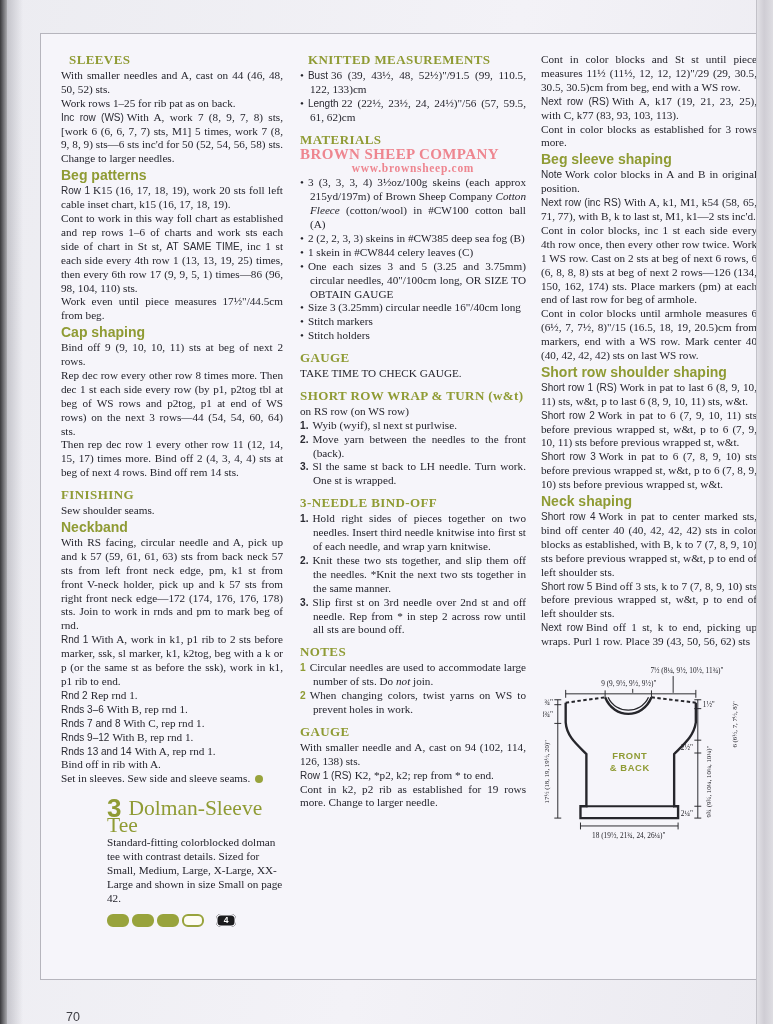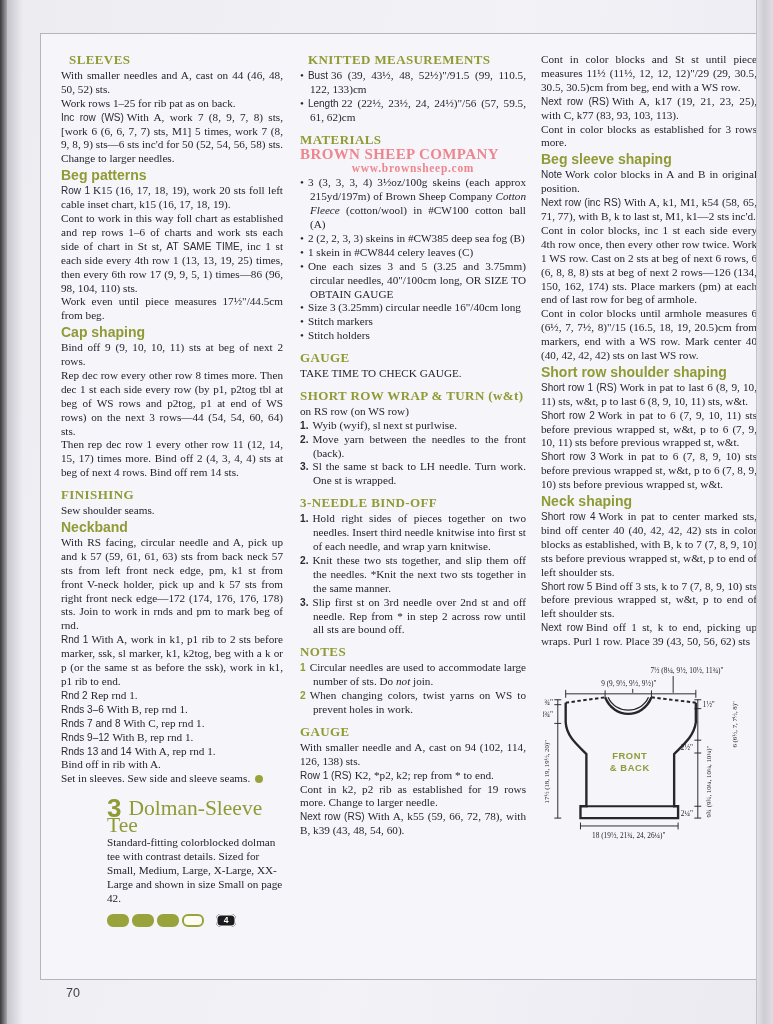--- a/index.html
+++ b/index.html
@@ -48,21 +48,21 @@
   .tee-title{font-family:"Liberation Serif",serif;font-size:21.5px;color:#8f9b34;}
   .tee-intro{margin-top:3px;}
   .pills{display:flex;align-items:center;margin-top:8px;}
   .pill{width:18px;height:9px;border:2px solid #98a33c;border-radius:6px;
     background:#98a33c;margin-right:3px;}
   .pill.empty{background:#fdfcf3;}
   .ball{margin-left:9px;width:20px;height:13px;border-radius:5px;background:#1c1c1e;
     display:flex;align-items:center;justify-content:center;
     box-shadow:inset 0 0 0 1.5px #f6f5fa,inset 0 0 0 3px #1c1c1e;
     color:#fff;font:bold 8.5px "Liberation Sans",sans-serif;}
-  .pagenum{position:absolute;left:66px;top:986px;z-index:2;
+  .pagenum{position:absolute;left:66px;top:1010px;z-index:2;
     font:12.5px "Liberation Sans",sans-serif;color:#3e3e44;}
   .schematic{margin-top:13px;margin-left:2px;}
   svg text{font-family:"Liberation Serif",serif;font-size:7.4px;fill:#222228;}
   svg text.rot{font-size:6.9px;}
   svg text.fb{font-family:"Liberation Sans",sans-serif;font-weight:bold;
     font-size:9.5px;fill:#8f9b34;letter-spacing:.6px;}
 </style>
 </head>
 <body>
 
@@ -143,21 +143,20 @@
       <p class="n"><span class="num">3.</span><span>Slip first st on 3rd needle over 2nd st and off needle. Rep from * in step 2 across row until all sts are bound off.</span></p>
 
       <h3 class="sec">NOTES</h3>
       <p class="n"><span class="num olive">1</span><span>Circular needles are used to accommodate large number of sts. Do </span><i>not</i><span> join.</span></p>
       <p class="n"><span class="num olive">2</span><span>When changing colors, twist yarns on WS to prevent holes in work.</span></p>
 
       <h3 class="sec">GAUGE</h3>
       <p>With smaller needle and A, cast on 94 (102, 114, 126, 138) sts.</p>
       <p><span class="lbl">Row 1 (RS)</span><span>K2, *p2, k2; rep from * to end.</span></p>
       <p>Cont in k2, p2 rib as established for 19 rows more. Change to larger needle.</p>
-      <p><span class="lbl">Next row (RS)</span><span>With A, k55 (59, 66, 72, 78), with B, k39 (43, 48, 54, 60).</span></p>
     </div>
 
     <div class="col col3">
       <p>Cont in color blocks and St st until piece measures 11½ (11½, 12, 12, 12)"/29 (29, 30.5, 30.5, 30.5)cm from beg, end with a WS row.</p>
       <p><span class="lbl">Next row (RS)</span><span>With A, k17 (19, 21, 23, 25), with C, k77 (83, 93, 103, 113).</span></p>
       <p>Cont in color blocks as established for 3 rows more.</p>
       <h4 class="sub">Beg sleeve shaping</h4>
       <p><span class="lbl">Note</span><span>Work color blocks in A and B in original position.</span></p>
       <p><span class="lbl">Next row (inc RS)</span><span>With A, k1, M1, k54 (58, 65, 71, 77), with B, k to last st, M1, k1—2 sts inc'd.</span></p>
       <p>Cont in color blocks, inc 1 st each side every 4th row once, then every other row twice. Work 1 WS row. Cast on 2 sts at beg of next 6 rows, 6 (6, 8, 8, 8) sts at beg of next 2 rows—126 (134, 150, 162, 174) sts. Place markers (pm) at each end of last row for beg of armhole.</p>

